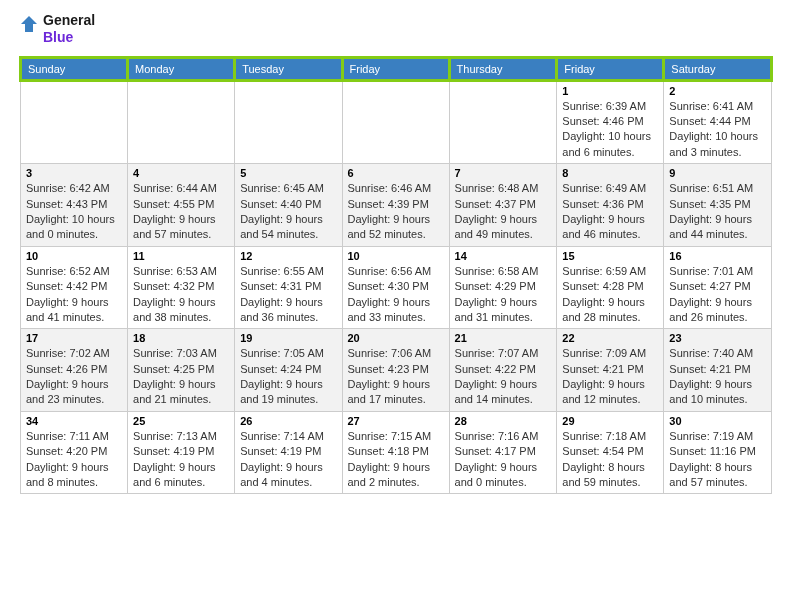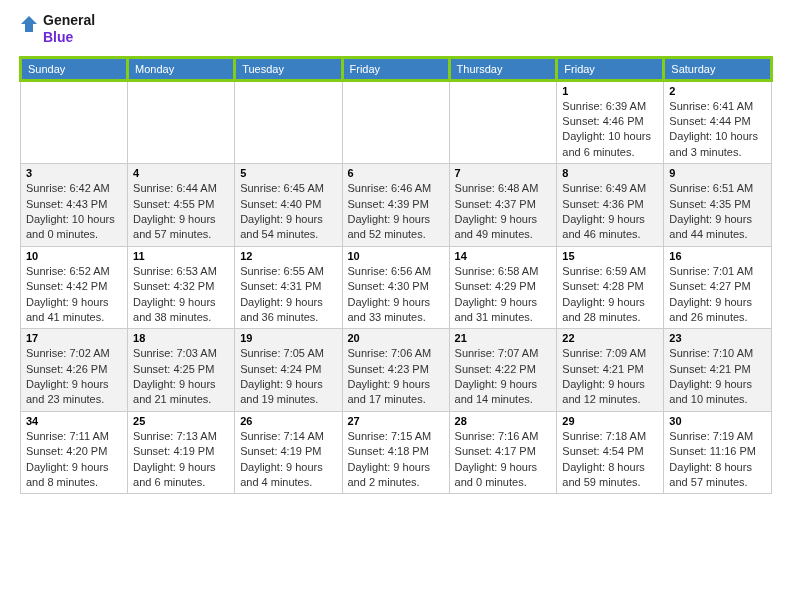--- a/index.html
+++ b/index.html
@@ -269,21 +269,21 @@
           </td>
           <td>
             <div class="day-num">22</div>
             <div class="day-info">Sunrise: 7:09 AM
 Sunset: 4:21 PM
 Daylight: 9 hours
 and 12 minutes.</div>
           </td>
           <td>
             <div class="day-num">23</div>
-            <div class="day-info">Sunrise: 7:10 AM
+            <div class="day-info">Sunrise: 7:40 AM
 Sunset: 4:21 PM
 Daylight: 9 hours
 and 10 minutes.</div>
           </td>
         </tr>
         <tr>
           <td>
             <div class="day-num">34</div>
             <div class="day-info">Sunrise: 7:11 AM
 Sunset: 4:20 PM

